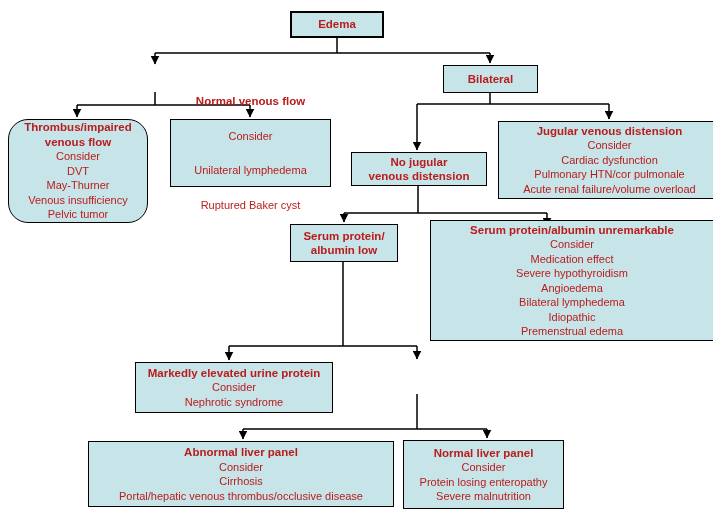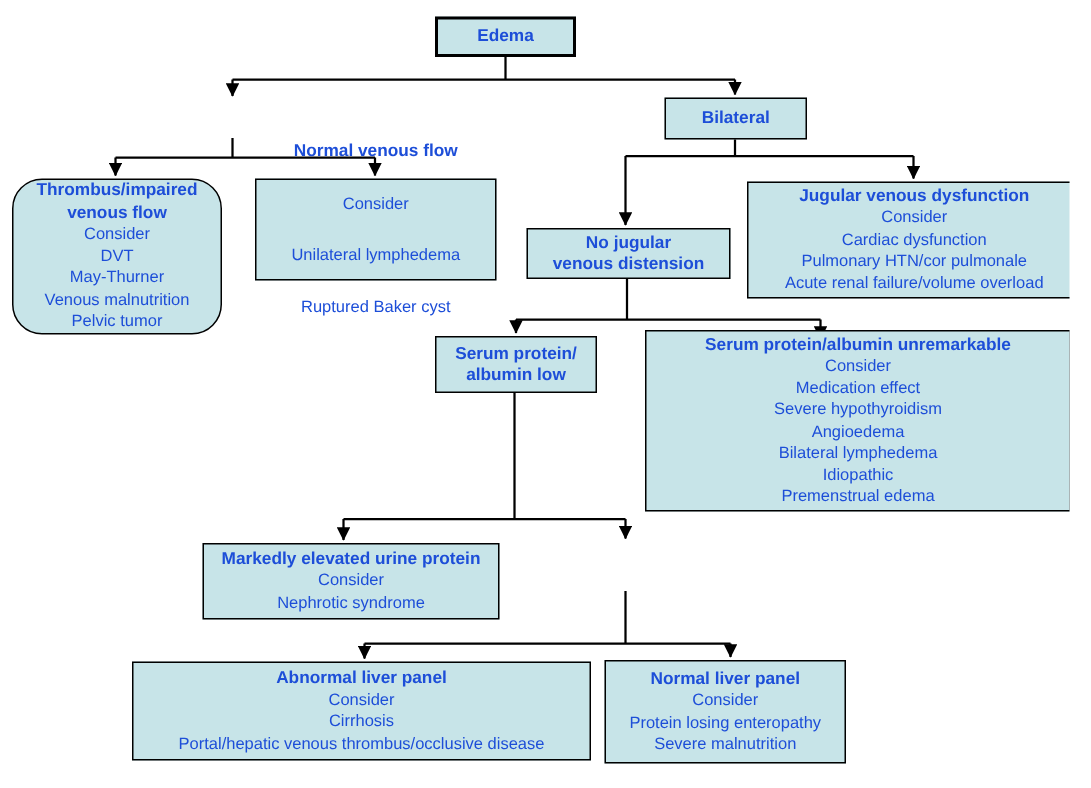--- a/index.html
+++ b/index.html
@@ -2,21 +2,21 @@
 <html><head>
 <meta charset="utf-8">
 <style>
   html, body { margin: 0; padding: 0; background: #ffffff; }
   #canvas {
     position: relative;
     width: 713px;
     height: 525px;
     background: #ffffff;
     font-family: "Liberation Sans", sans-serif;
-    color: #1d4ed8;
+    color: #b91c1c;
     overflow: hidden;
   }
   #connectors {
     position: absolute;
     left: 0; top: 0;
     width: 727px; height: 525px;
   }
   .node {
     position: absolute;
     box-sizing: border-box;
@@ -88,38 +88,38 @@
   <div class="node" style="left:443px; top:65px; width:95px; height:28px;">
     <div class="title">Bilateral</div>
   </div>
 
   <div class="node" style="left:8px; top:119px; width:140px; height:104px;border-radius:20px;">
     <div class="title">Thrombus/impaired
 venous flow</div>
     <div class="line">Consider</div>
     <div class="line">DVT</div>
     <div class="line">May-Thurner</div>
-    <div class="line">Venous malnutrition</div>
+    <div class="line">Venous insufficiency</div>
     <div class="line">Pelvic tumor</div>
   </div>
 
   <div class="node" style="left:170px; top:119px; width:161px; height:68px;gap:20px;">
     <div class="title">Normal venous flow</div>
     <div class="line">Consider</div>
     <div class="line">Unilateral lymphedema</div>
     <div class="line">Ruptured Baker cyst</div>
   </div>
 
   <div class="node" style="left:351px; top:152px; width:136px; height:34px;">
     <div class="title">No jugular
 venous distension</div>
   </div>
 
   <div class="node" style="left:498px; top:121px; width:223px; height:78px;">
-    <div class="title">Jugular venous dysfunction</div>
+    <div class="title">Jugular venous distension</div>
     <div class="line">Consider</div>
     <div class="line">Cardiac dysfunction</div>
     <div class="line">Pulmonary HTN/cor pulmonale</div>
     <div class="line">Acute renal failure/volume overload</div>
   </div>
 
   <div class="node" style="left:290px; top:224px; width:108px; height:38px;">
     <div class="title">Serum protein/
 albumin low</div>
   </div>

